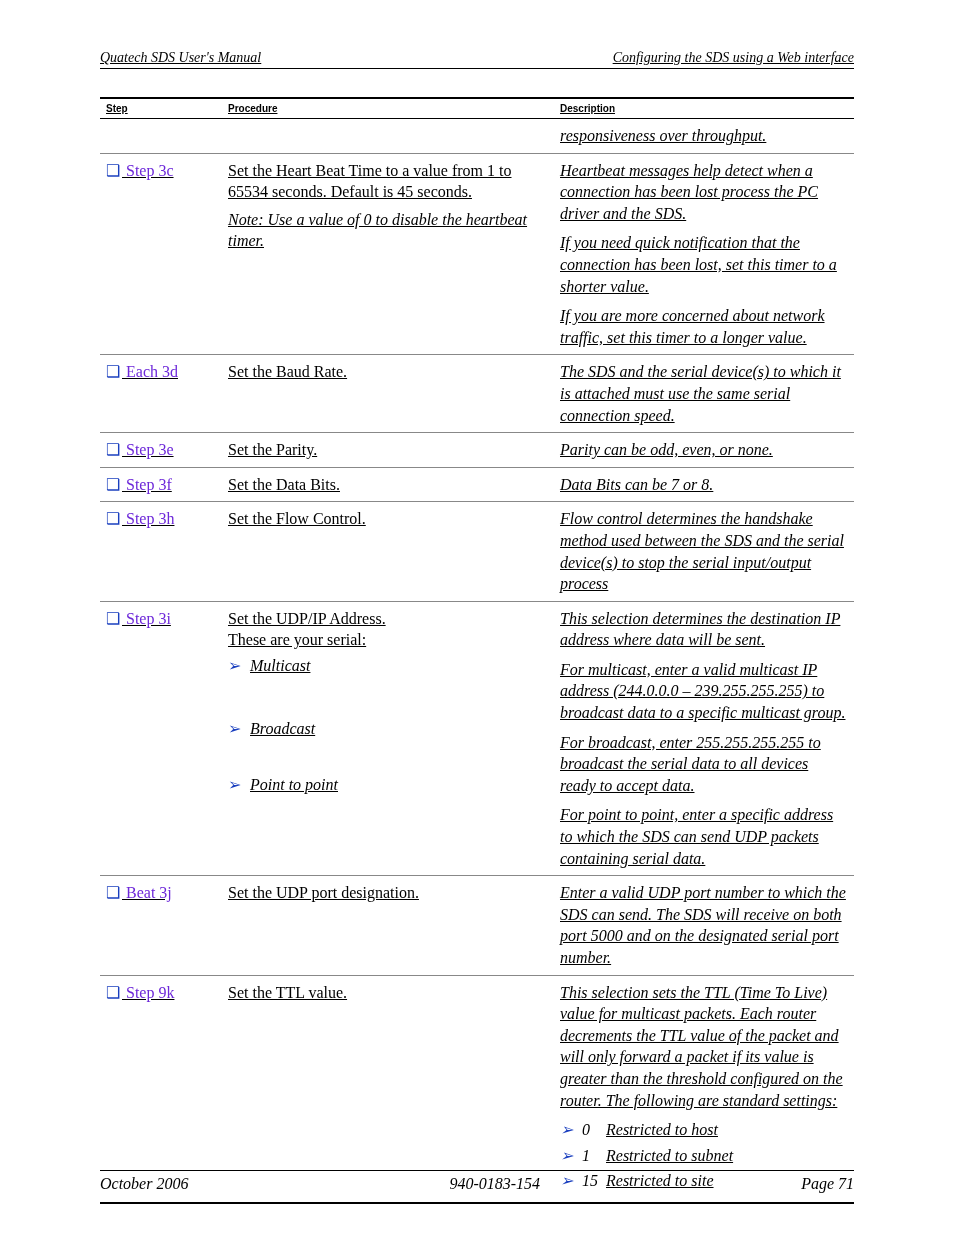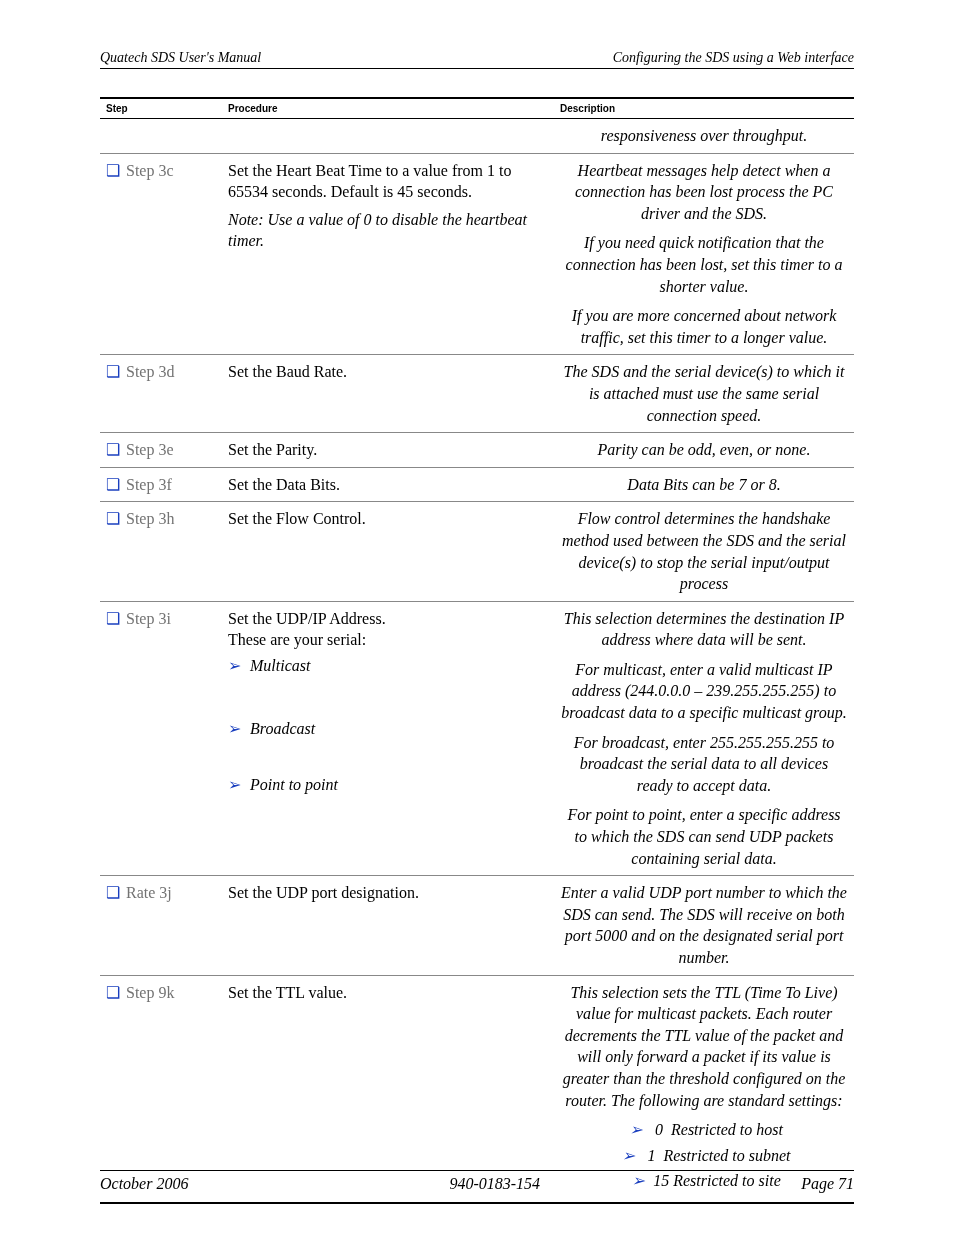--- a/index.html
+++ b/index.html
@@ -8,20 +8,21 @@
     background: #fff;
     font-family: "Century Schoolbook", "New Century Schoolbook", Georgia, serif;
     color: #000;
   }
   .page {
     width: 954px;
     height: 1235px;
     box-sizing: border-box;
     padding: 50px 100px 54px 100px;
     position: relative;
+    text-decoration: underline;
   }
   .running-head {
     display: flex;
     justify-content: space-between;
     font-style: italic;
     font-size: 14px;
     border-bottom: 1.5px solid #000;
     padding-bottom: 2px;
     margin-bottom: 28px;
   }
@@ -43,22 +44,22 @@
     vertical-align: top;
     padding: 6px 6px 6px 6px;
     border-bottom: 1px solid #888;
     line-height: 1.35;
   }
   table.procedure tbody tr:last-child td {
     border-bottom: 2px solid #000;
   }
   .step-cell { width: 110px; white-space: nowrap; }
   .proc-cell { width: 320px; padding-right: 18px; }
-  .desc-cell { font-style: italic; text-align: center; }
-  .step-link { color: #737373; }
+  .desc-cell { font-style: italic; }
+  .step-link { color: #6d28d9; }
   .bullet { color: #1a3fbf; display: inline-block; width: 16px; }
   .note { font-style: italic; }
   .sublist {
     margin: 4px 0 0 0;
     padding: 0;
     list-style: none;
   }
   .sublist li { padding-left: 0; margin-bottom: 4px; }
   .chev { color: #1a3fbf; display: inline-block; width: 22px; }
   .sub-italic { font-style: italic; }
@@ -116,21 +117,21 @@
         <td class="desc-cell">
           <div class="desc-block">Heartbeat messages help detect when a connection has been lost process the PC driver and the SDS.</div>
           <div class="desc-block">If you need quick notification that the connection has been lost, set this timer to a shorter value.</div>
           <div class="desc-block">If you are more concerned about network traffic, set this timer to a longer value.</div>
         </td>
       </tr>
 
       <tr>
         <td class="step-cell">
           <span class="bullet">❑</span>
-          <span class="step-link">Step 3d</span>
+          <span class="step-link">Each 3d</span>
         </td>
         <td class="proc-cell"><span>Set the Baud Rate.</span></td>
         <td class="desc-cell"><span>The SDS and the serial device(s) to which it is attached must use the same serial connection speed.</span></td>
       </tr>
 
       <tr>
         <td class="step-cell">
           <span class="bullet">❑</span>
           <span class="step-link">Step 3e</span>
         </td>
@@ -175,21 +176,21 @@
           <div class="desc-block">This selection determines the destination IP address where data will be sent.</div>
           <div class="desc-block">For multicast, enter a valid multicast IP address (244.0.0.0 – 239.255.255.255) to broadcast data to a specific multicast group.</div>
           <div class="desc-block">For broadcast, enter 255.255.255.255 to broadcast the serial data to all devices ready to accept data.</div>
           <div class="desc-block">For point to point, enter a specific address to which the SDS can send UDP packets containing serial data.</div>
         </td>
       </tr>
 
       <tr>
         <td class="step-cell">
           <span class="bullet">❑</span>
-          <span class="step-link">Rate 3j</span>
+          <span class="step-link">Beat 3j</span>
         </td>
         <td class="proc-cell"><span>Set the UDP port designation.</span></td>
         <td class="desc-cell"><span>Enter a valid UDP port number to which the SDS can send. The SDS will receive on both port 5000 and on the designated serial port number.</span></td>
       </tr>
 
       <tr>
         <td class="step-cell">
           <span class="bullet">❑</span>
           <span class="step-link">Step 9k</span>
         </td>

